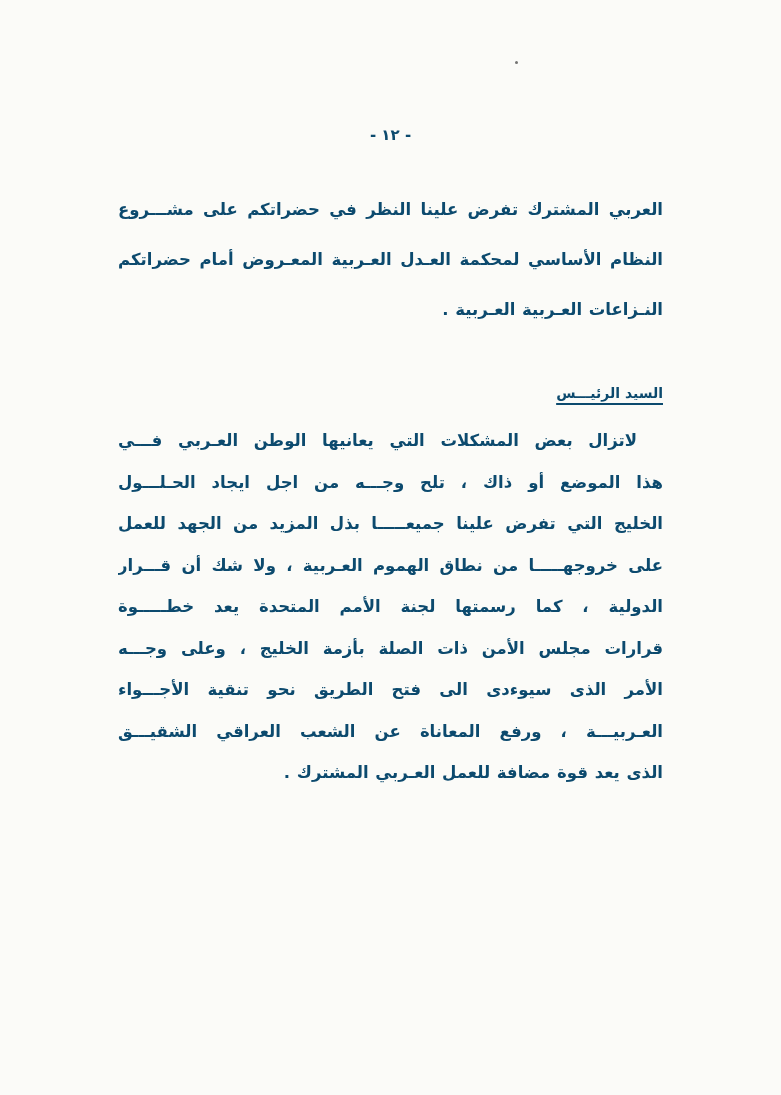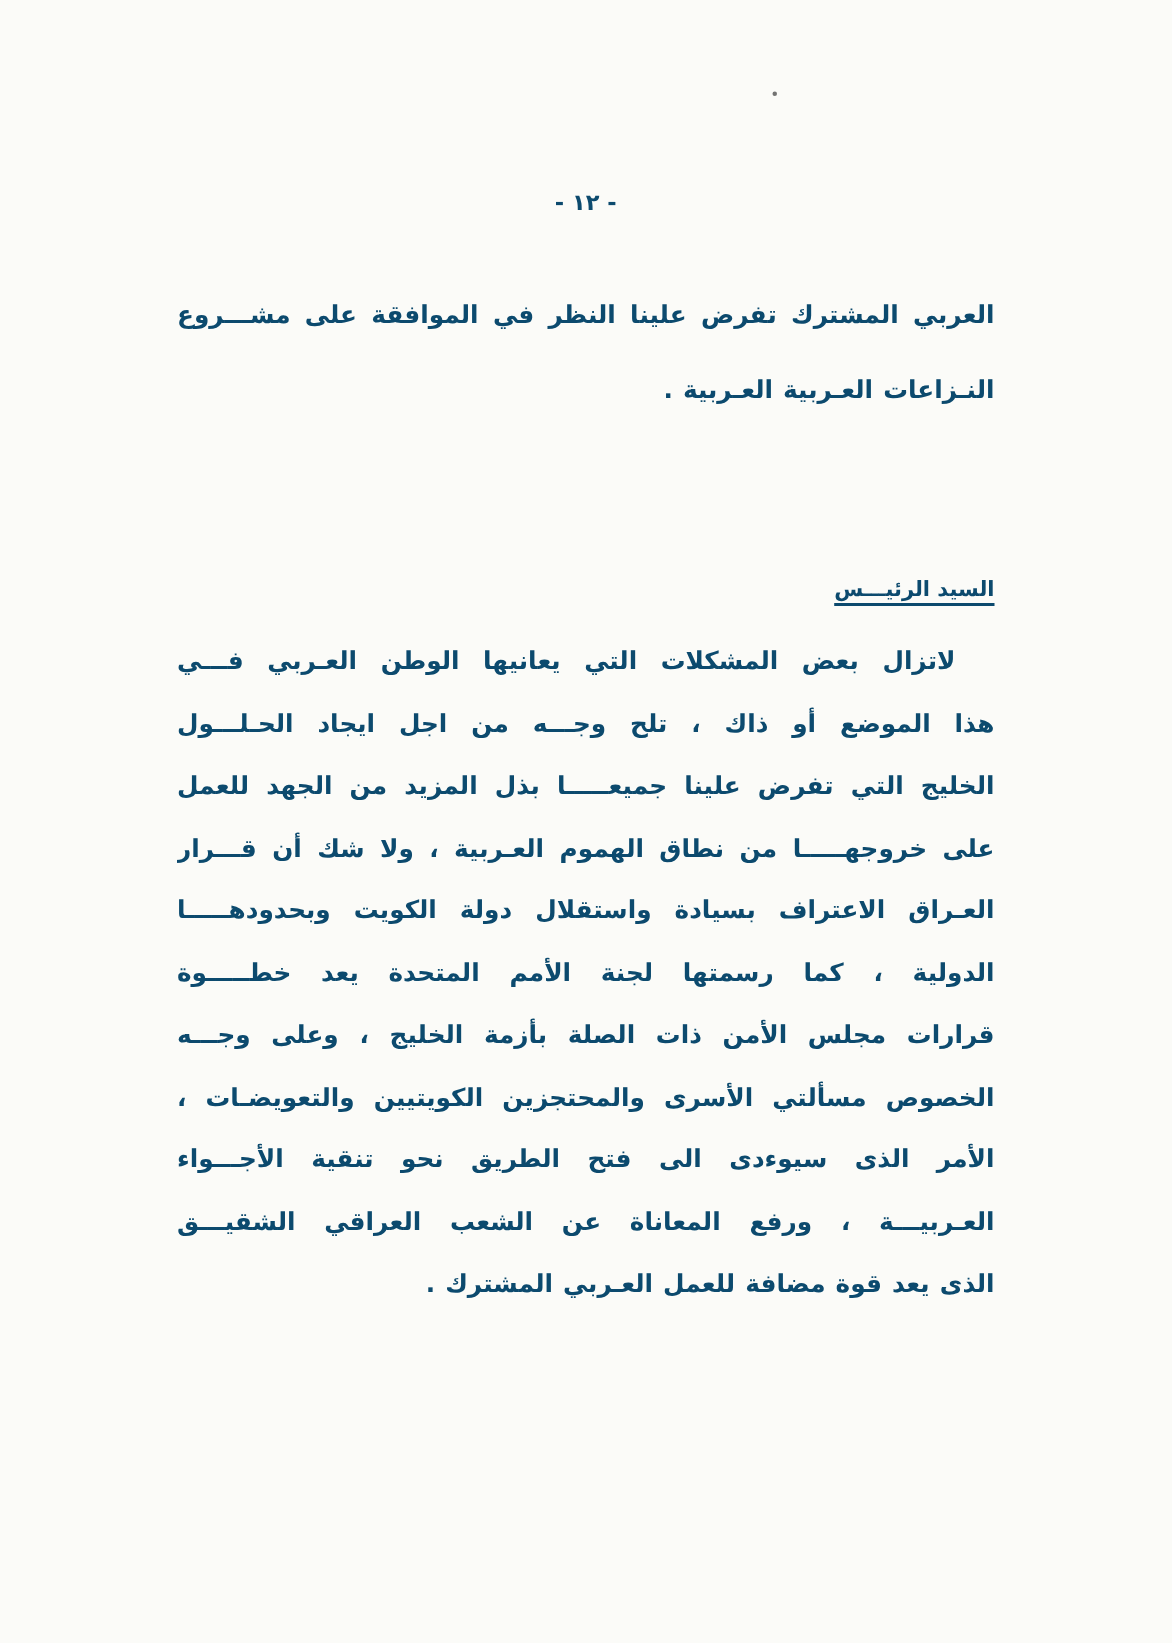--- a/index.html
+++ b/index.html
@@ -75,33 +75,32 @@
 </head>
 <body>
 
 <div class="page">
 
   <div class="speck"></div>
 
   <div class="page-number">- ١٢ -</div>
 
   <div class="para para1">
-    <div class="line">العربي المشترك تفرض علينا النظر في الموافقة على مشـــروع</div>
+    <div class="line">العربي المشترك تفرض علينا النظر في حضراتكم على مشـــروع</div>
+    <div class="line">النظام الأساسي لمحكمة العـدل العـربية المعـروض أمام حضراتكم</div>
     <div class="line last">النـزاعات العـربية العـربية .</div>
   </div>
 
   <div class="heading">السيد الرئيـــس</div>
 
   <div class="para para2">
     <div class="line indent">لاتزال بعض المشكلات التي يعانيها الوطن العـربي فـــي</div>
     <div class="line">هذا الموضع أو ذاك ، تلح وجـــه من اجل ايجاد الحـلـــول</div>
     <div class="line">الخليج التي تفرض علينا جميعـــــا بذل المزيد من الجهد للعمل</div>
     <div class="line">على خروجهـــــا من نطاق الهموم العـربية ، ولا شك أن قـــرار</div>
-    <div class="line">العـراق الاعتراف بسيادة واستقلال دولة الكويت وبحدودهـــــا</div>
     <div class="line">الدولية ، كما رسمتها لجنة الأمم المتحدة يعد خطـــــوة</div>
     <div class="line">قرارات مجلس الأمن ذات الصلة بأزمة الخليج ، وعلى وجـــه</div>
-    <div class="line">الخصوص مسألتي الأسرى والمحتجزين الكويتيين والتعويضـات ،</div>
     <div class="line">الأمر الذى سيوءدى الى فتح الطريق نحو تنقية الأجـــواء</div>
     <div class="line">العـربيـــة ، ورفع المعاناة عن الشعب العراقي الشقيـــق</div>
     <div class="line last">الذى يعد قوة مضافة للعمل العـربي المشترك .</div>
   </div>
 
 </div>
 
 </body></html>

